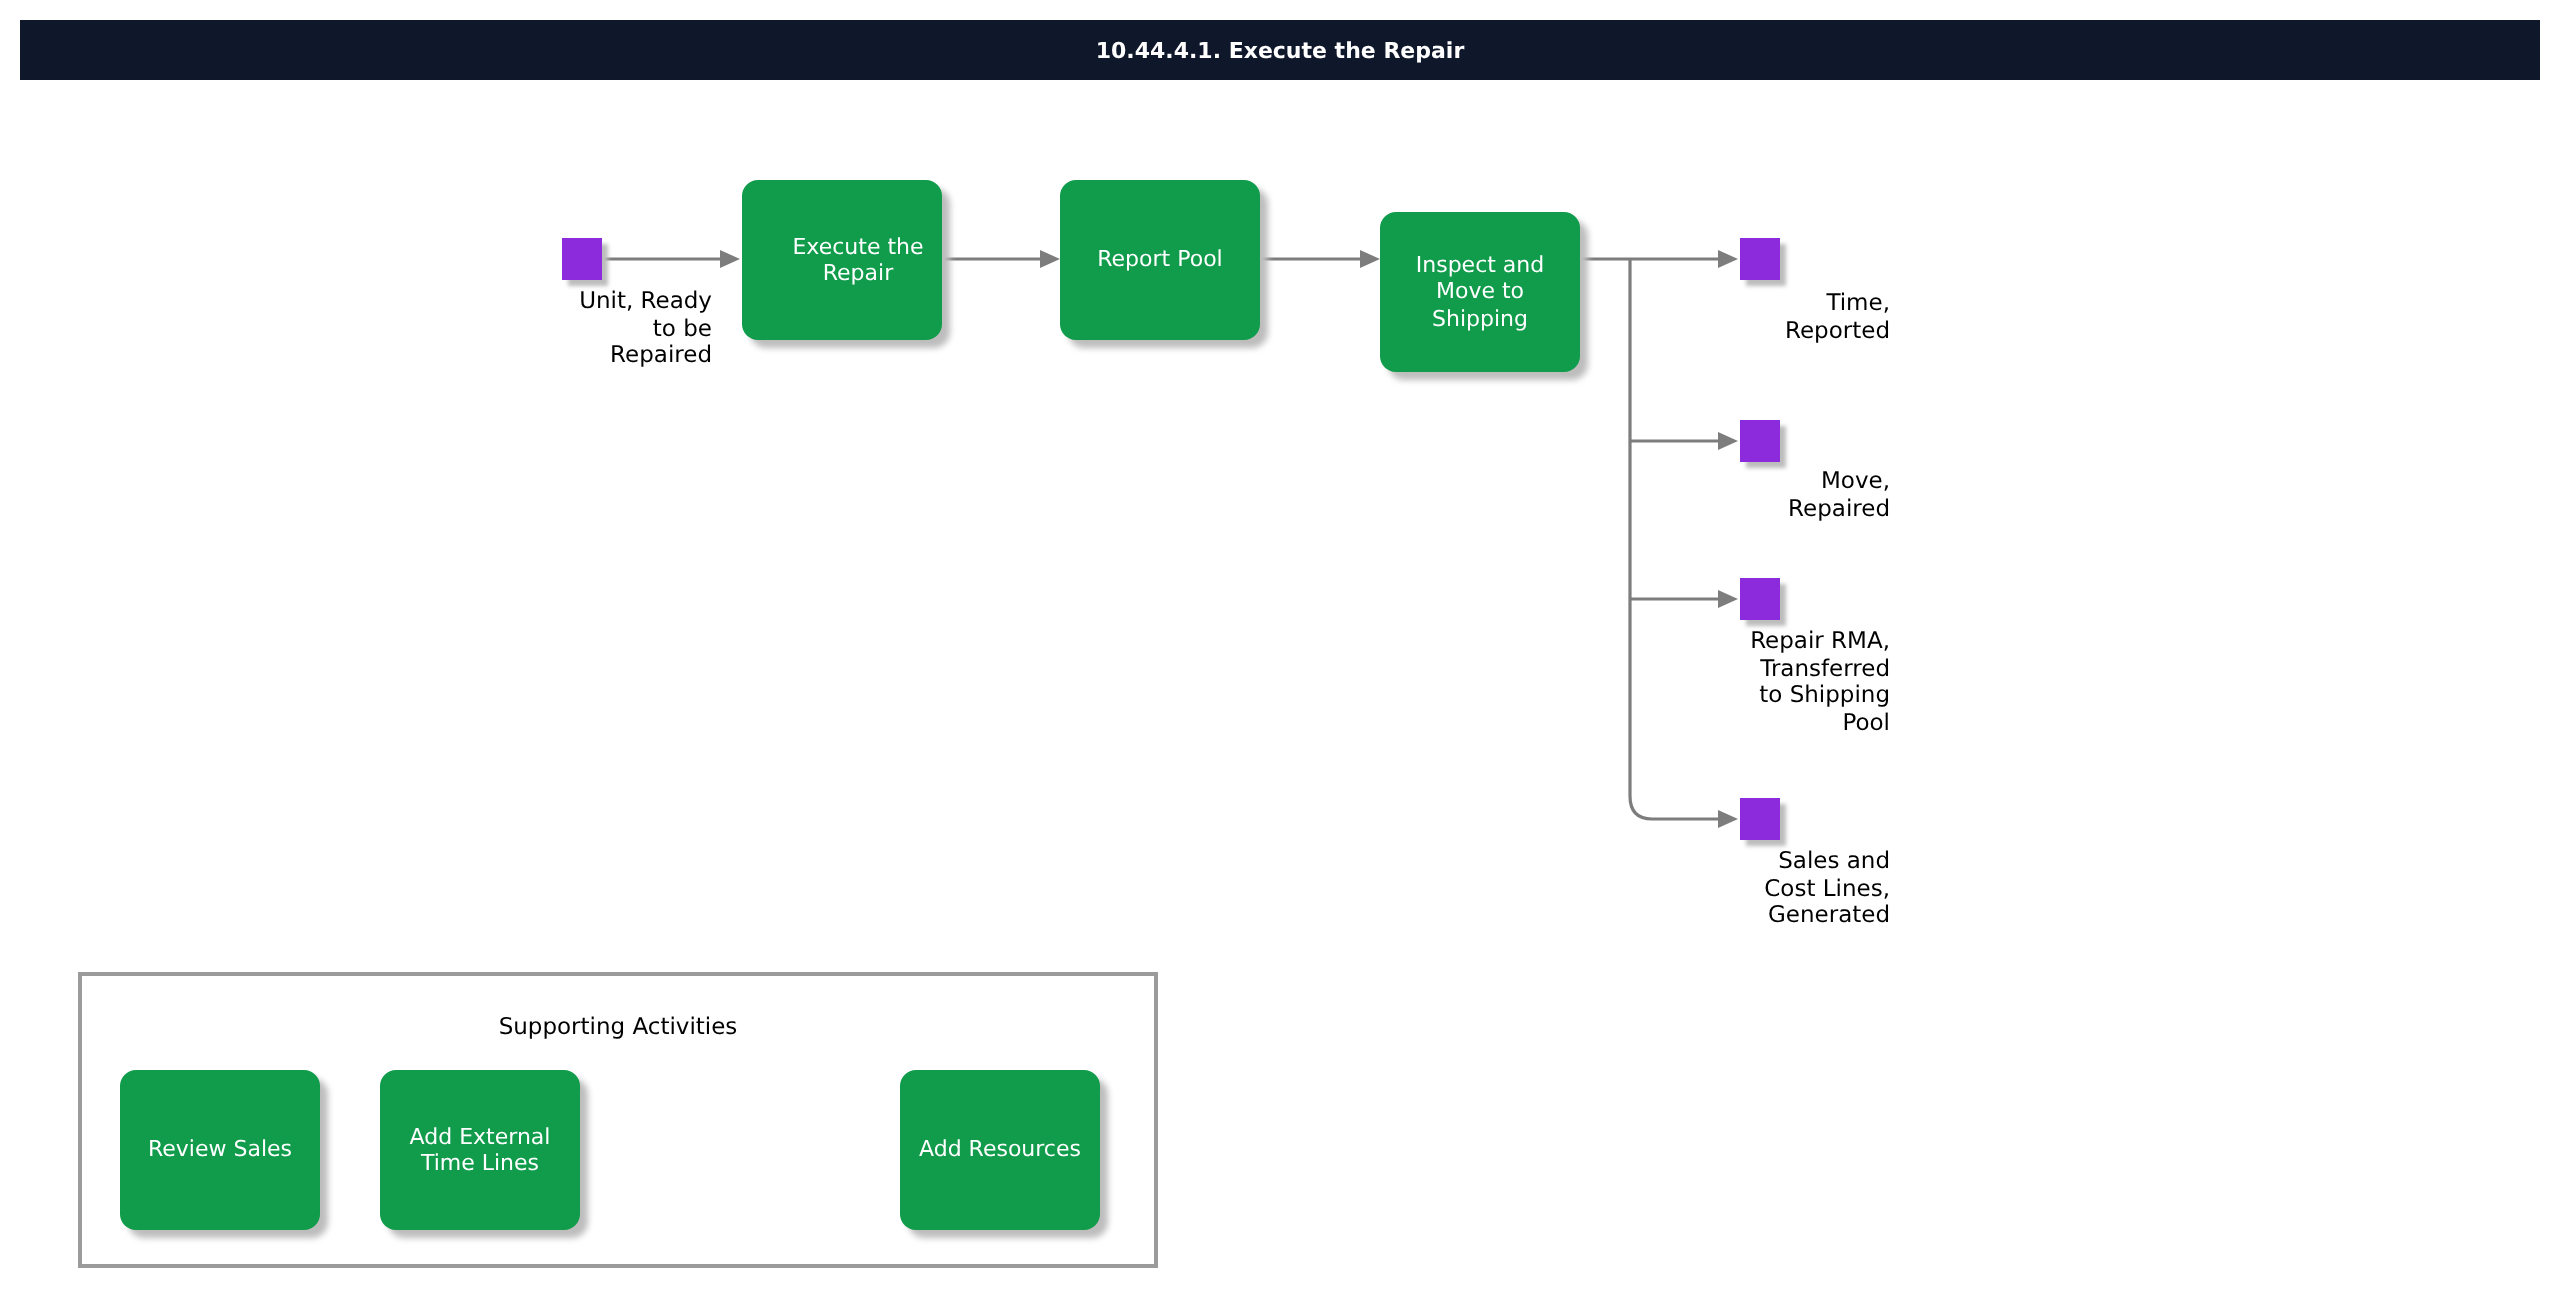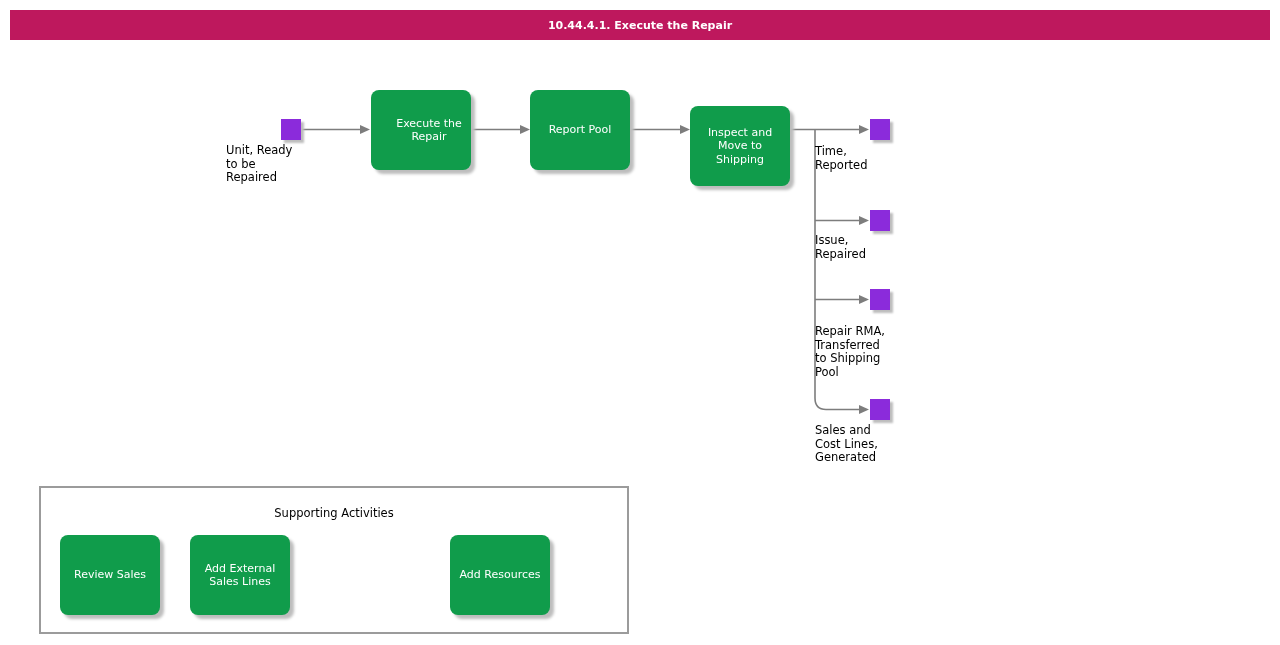--- a/index.html
+++ b/index.html
@@ -2,47 +2,47 @@
 <html><head>
 <meta charset="utf-8">
 <style>
   * { margin:0; padding:0; box-sizing:border-box; }
   html,body { width:1280px; height:645px; background:#ffffff;
     font-family:"DejaVu Sans","Liberation Sans",sans-serif; position:relative;
     overflow:hidden; }
 
   .title-bar {
     position:absolute; left:10px; top:10px; width:1260px; height:30px;
-    background:#be185d; color:#ffffff; font-size:11px; font-weight:bold;
+    background:#0f172a; color:#ffffff; font-size:11px; font-weight:bold;
     display:flex; align-items:center; justify-content:center;
   }
 
   .connector-layer { position:absolute; left:0; top:0; width:1280px; height:645px;
     pointer-events:none; }
 
   .process-box {
     position:absolute; width:100px; height:80px; background:#109c4b;
     border-radius:8px; box-shadow:4px 4px 3px #bdbdbd;
     color:#ffffff; font-size:11px; line-height:13.5px;
     display:flex; align-items:center; justify-content:center;
     text-align:center; white-space:pre-line; padding:2px; cursor:pointer;
   }
 
   .artifact-square {
     position:absolute; width:20px; height:21px; background:#8b2bdb;
     box-shadow:3px 3px 2px #bdbdbd; cursor:pointer;
   }
 
   .artifact-label {
-    position:absolute; width:130px; text-align:left; color:#000000;
+    position:absolute; width:130px; text-align:right; color:#000000;
     font-size:11.5px; line-height:13.5px; white-space:pre-line;
   }
 
   .support-panel {
-    position:absolute; left:39px; top:486px; width:590px; height:148px;
+    position:absolute; left:39px; top:486px; width:540px; height:148px;
     border:2px solid #9b9b9b; background:#ffffff;
   }
   .support-title {
     position:absolute; left:0; top:18px; width:100%; text-align:center;
     color:#000000; font-size:11.5px;
   }
   .support-panel .process-box { top:47px; }
 </style>
 </head>
 <body>
@@ -80,33 +80,33 @@
 <div class="process-box" style="left:530px; top:90px;">Report Pool</div>
 <div class="process-box" style="left:690px; top:106px;">Inspect and
 Move to
 Shipping</div>
 
 <div class="artifact-square" style="left:870px; top:119px;"></div>
 <div class="artifact-label" style="left:815px; top:145px;">Time,
 Reported</div>
 
 <div class="artifact-square" style="left:870px; top:210px;"></div>
-<div class="artifact-label" style="left:815px; top:234px;">Issue,
+<div class="artifact-label" style="left:815px; top:234px;">Move,
 Repaired</div>
 
 <div class="artifact-square" style="left:870px; top:289px;"></div>
-<div class="artifact-label" style="left:815px; top:314px;margin-top:11px;">Repair RMA,
+<div class="artifact-label" style="left:815px; top:314px;">Repair RMA,
 Transferred
 to Shipping
 Pool</div>
 
 <div class="artifact-square" style="left:870px; top:399px;"></div>
 <div class="artifact-label" style="left:815px; top:424px;">Sales and
 Cost Lines,
 Generated</div>
 
 <div class="support-panel">
   <div class="support-title">Supporting Activities</div>
   <div class="process-box" style="left:19px;">Review Sales</div>
   <div class="process-box" style="left:149px;">Add External
-Sales Lines</div>
+Time Lines</div>
   <div class="process-box" style="left:409px;text-align:right;">Add Resources</div>
 </div>
 
 </body></html>

